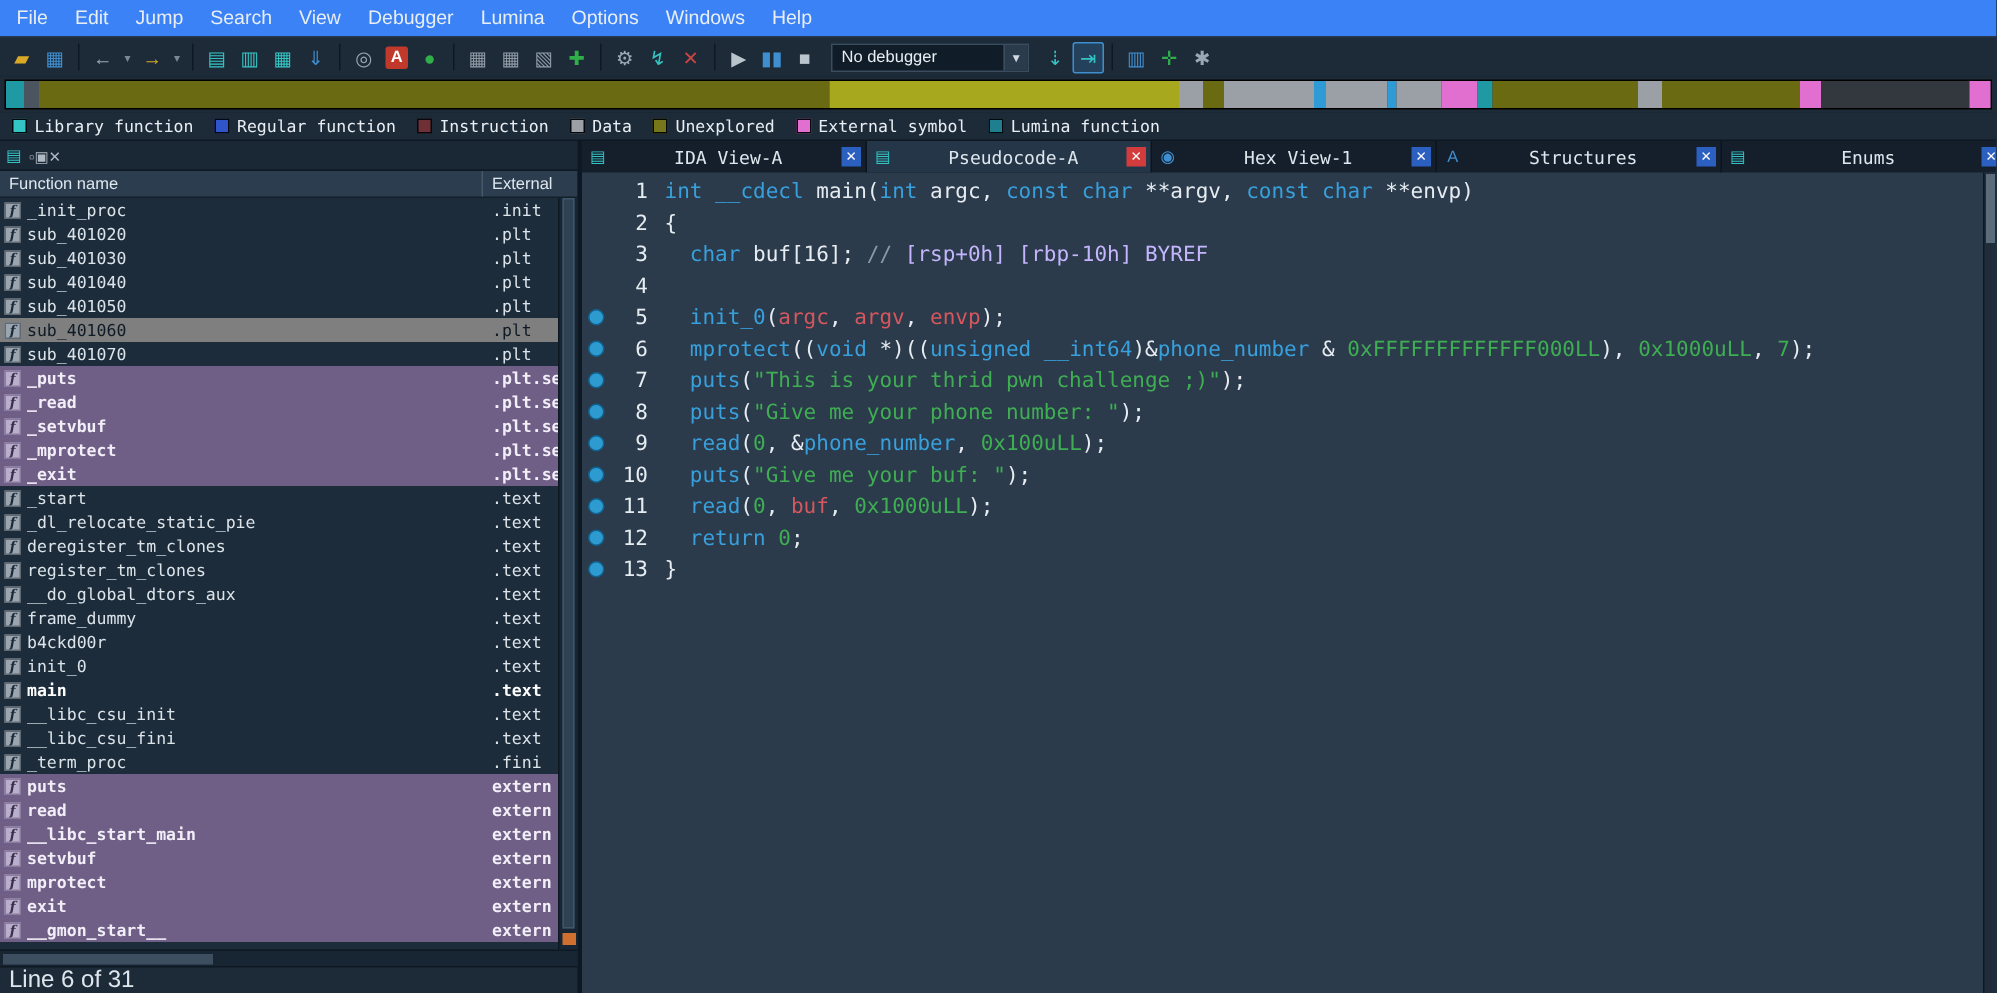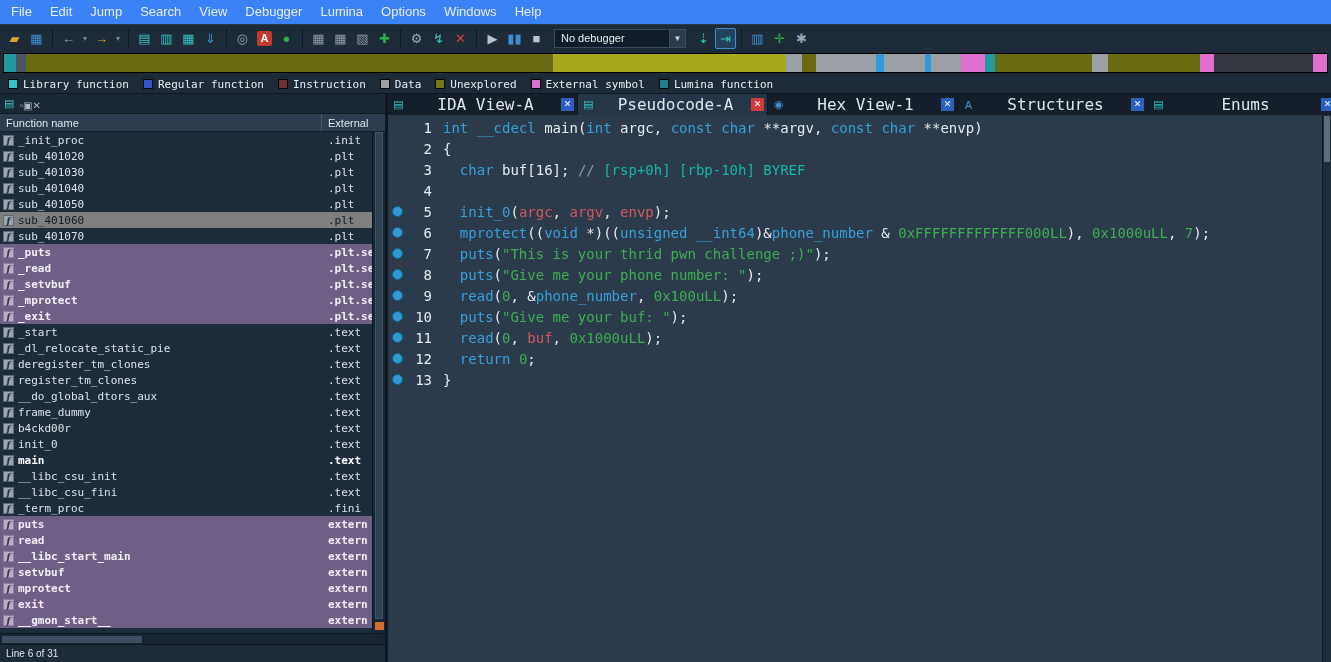--- a/index.html
+++ b/index.html
@@ -58,49 +58,49 @@
   .frow.selected{background:#7f7f7f;color:#0e1a26;}
   .frow.bold{font-weight:bold;color:#ffffff;}
 
   .vscroll{width:13px;flex:0 0 13px;background:#182634;border-left:1px solid #0e1823;position:relative;}
   .vthumb{position:absolute;top:0;left:2px;right:2px;bottom:14px;background:#2e4254;border:1px solid #3e566c;}
   .vmarker{position:absolute;bottom:3px;left:2px;width:9px;height:8px;background:#d07030;}
 
   .hscroll{height:11px;background:#182634;border-top:1px solid #0e1823;position:relative;flex:0 0 auto;}
   .hthumb{position:absolute;top:2px;left:2px;width:140px;height:7px;background:#3c4e60;}
 
-  .statusbar{height:18px;background:#1d2b39;border-top:1px solid #0e1823;display:flex;align-items:center;padding:0 6px;color:#dfe7ee;font-size:10px;flex:0 0 auto;}
+  .statusbar{height:18px;background:#1d2b39;border-top:1px solid #0e1823;display:flex;align-items:center;padding:0 6px;color:#dfe7ee;font-size:16px;flex:0 0 auto;}
 
   .splitter{width:3px;flex:0 0 3px;background:#0e1823;}
 
   
   .right{flex:1;display:flex;flex-direction:column;min-width:0;background:#2b3b4b;}
   .tabbar{height:21px;background:#141f2b;display:flex;flex:0 0 auto;overflow:hidden;}
   .tab{width:190px;flex:0 0 190px;display:flex;align-items:center;border-right:1px solid #0a1520;padding:0 3px;}
   .tab.active{background:#243648;}
   .tab-icon{width:15px;text-align:center;font-size:11px;margin-right:4px;}
-  .tab-label{flex:1;text-align:center;color:#dfe7ee;font-family:"DejaVu Sans Mono",monospace;font-size:16px;white-space:nowrap;overflow:hidden;}
+  .tab-label{flex:1;text-align:center;color:#dfe7ee;font-family:"DejaVu Sans Mono",monospace;font-size:12px;white-space:nowrap;overflow:hidden;}
   .tab-close{width:13px;height:13px;flex:0 0 13px;color:#fff;font-size:9px;line-height:13px;text-align:center;}
   .tab-close.blue{background:#2b5fc0;}
   .tab-close.red{background:#d23c3c;}
 
   .code-wrap{flex:1;display:flex;min-height:0;}
   .code{flex:1;padding-top:2px;font-family:"DejaVu Sans Mono",monospace;font-size:14px;overflow:hidden;}
   .cline{height:21px;display:flex;align-items:center;}
   .gut-bp{width:18px;flex:0 0 18px;display:flex;align-items:center;justify-content:center;}
   .bp{width:11px;height:11px;border-radius:50%;background:#2e9bd0;border:1px solid #11618e;}
   .gut-num{width:26px;flex:0 0 26px;text-align:right;color:#e6ecf2;margin-right:11px;}
   .ctext{white-space:pre;}
   .tk-pl{color:#e6ecf2}
   .tk-kw{color:#38a0dc}
   .tk-fn{color:#38a0dc}
   .tk-gv{color:#38a0dc}
   .tk-lv{color:#d6575e}
   .tk-cm{color:#8a9aa8}
-  .tk-cmr{color:#14b8a6}
+  .tk-cmr{color:#c4b5fd}
   .tk-num{color:#3fae53}
   .tk-str{color:#3fae53}
 
   .code-vscroll{width:9px;flex:0 0 9px;background:#1f2d3b;border-left:1px solid #0e1823;position:relative;}
   .cthumb{position:absolute;top:1px;left:1px;right:1px;height:46px;background:#5a6b7c;}
 </style>
 </head>
 <body>
 
 <div class="app">

